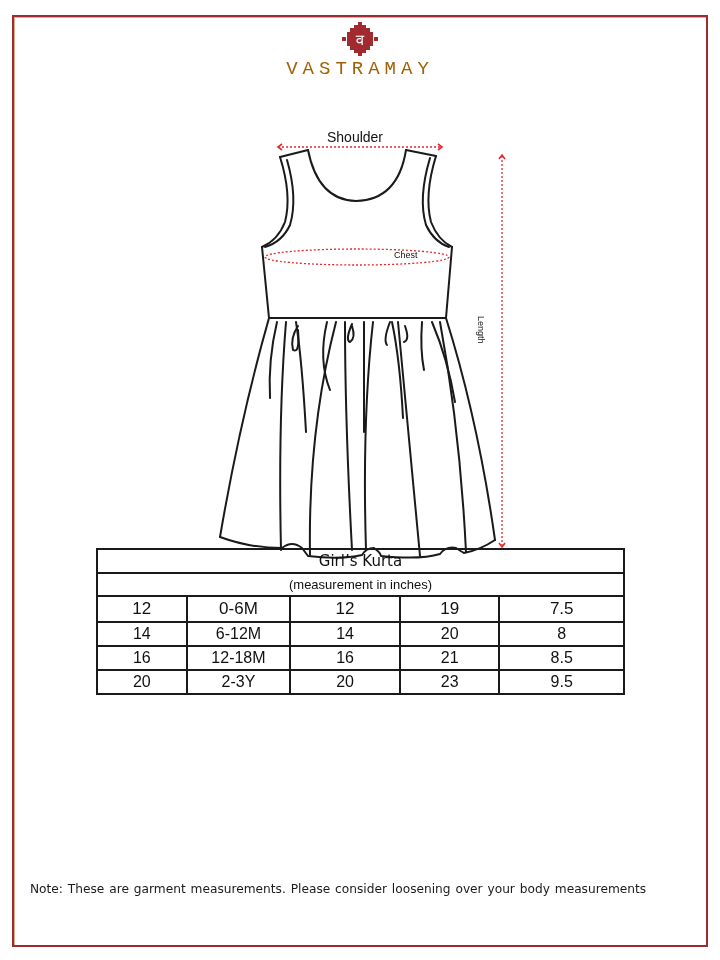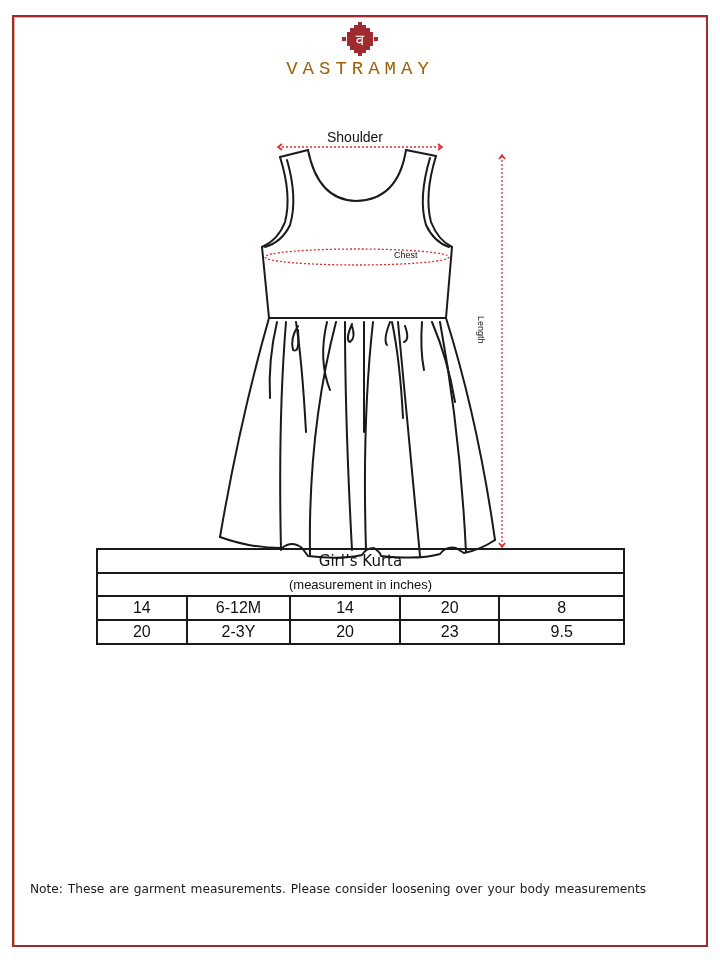--- a/index.html
+++ b/index.html
@@ -136,26 +136,40 @@
       <col style="width:100px">
       <col style="width:125px">
   </colgroup>
   <tbody>
       <tr class="t-title">
     <td colspan="5">Girl’s Kurta</td>
   </tr>
   <tr class="t-sub">
     <td colspan="5">(measurement in inches)</td>
   </tr>
+  <tr class="t-row first">
+    <td>12</td>
+    <td>0-6M</td>
+    <td>12</td>
+    <td>19</td>
+    <td>7.5</td>
+  </tr>
   <tr class="t-row">
     <td>14</td>
     <td>6-12M</td>
     <td>14</td>
     <td>20</td>
     <td>8</td>
+  </tr>
+  <tr class="t-row">
+    <td>16</td>
+    <td>12-18M</td>
+    <td>16</td>
+    <td>21</td>
+    <td>8.5</td>
   </tr>
   <tr class="t-row">
     <td>20</td>
     <td>2-3Y</td>
     <td>20</td>
     <td>23</td>
     <td>9.5</td>
   </tr>
 </tbody>
   </table>

